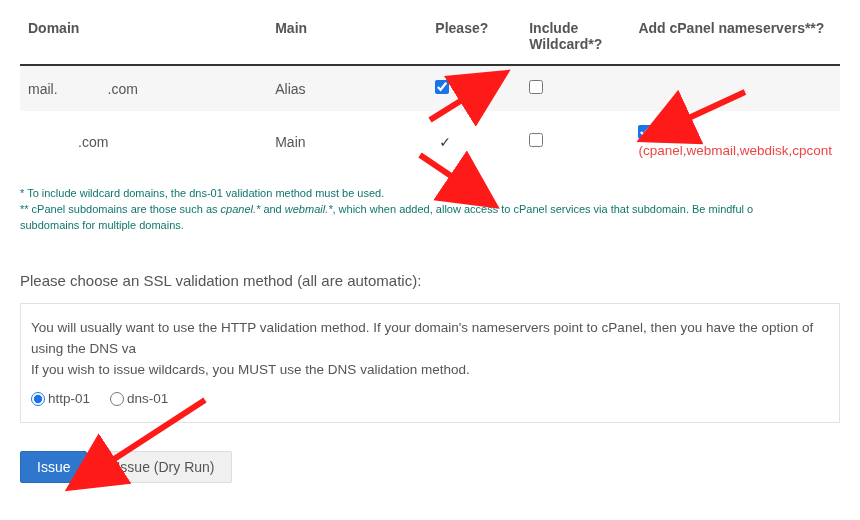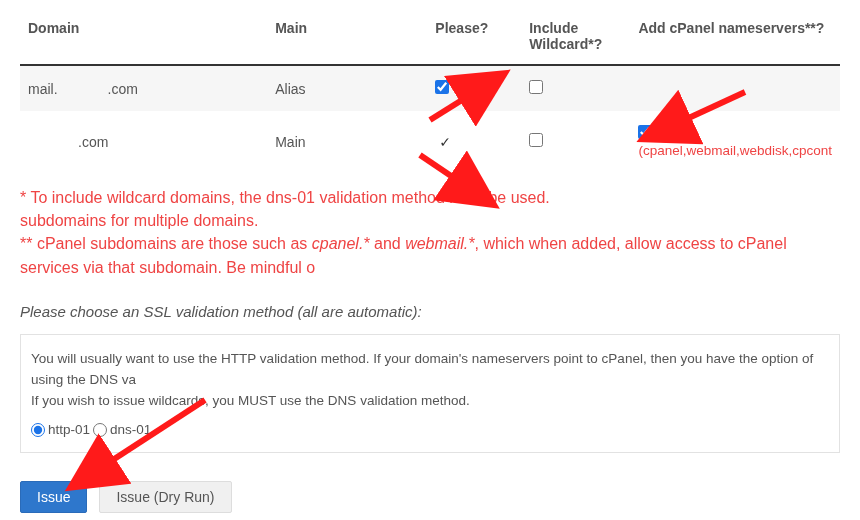--- a/index.html
+++ b/index.html
@@ -49,44 +49,43 @@
       cursor:pointer;
     }
     .check-fixed {
       display:inline-block;
       font-size:14px;
       color:#333;
       margin-left:4px;
     }
     .subnote { font-size:13.5px; color:#ef4444; }
     .footnotes {
-      font-size:16px;
-      color:#ef4444;
+      font-size:11px;
+      color:#0f766e;
       padding: 14px 0 14px 0;
       line-height:1.45;
     }
     .italic { font-style: italic; }
     .section-title {
       font-size:15px;
       color:#555;
-      margin: 10px 0 14px 0;
-      font-style: italic;
+      margin: 24px 0 14px 0;
     }
     .info-box {
       background:#fff;
       border:1px solid #e2e2e2;
       padding:14px 4px 12px 10px;
       font-size:13.5px;
       color:#555;
       line-height:1.55;
     }
     .radios {
       margin-top:8px;
       display:flex;
-      gap:3px;
+      gap:20px;
       align-items:flex-start;
     }
     .radio-wrap{
       display:flex; align-items:center; gap:3px;
     }
     input[type=radio]{
       accent-color:#1b73e8;
       width:14px; height:14px;
       cursor:pointer;
     }
@@ -144,24 +143,24 @@
           <td class="type-col">Main</td>
           <td class="incl-col"><span class="check-fixed">✓</span></td>
           <td class="wildcard-col"><input type="checkbox" class="chk" style=""></td>
           <td class="sub-col"><input type="checkbox" class="chk" checked="" style=""><br><span class="subnote">(cpanel,webmail,webdisk,cpcont</span></td>
         </tr>
       </tbody>
   </table>
 
   <div class="footnotes">
     <div>* To include wildcard domains, the dns-01 validation method must be used.</div>
-    <div>subdomains for multiple domains.</div>
     <div>
       <span>** cPanel subdomains are those such as </span><span class="italic">cpanel.*</span><span> and </span><span class="italic">webmail.*</span><span>, which when added, allow access to cPanel services via that subdomain. Be mindful o</span>
     </div>
+    <div>subdomains for multiple domains.</div>
   </div>
 
   <div class="section-title">Please choose an SSL validation method (all are automatic):</div>
 
   <div class="info-box">
     <div>You will usually want to use the HTTP validation method. If your domain's nameservers point to cPanel, then you have the option of using the DNS va</div>
     <div>If you wish to issue wildcards, you MUST use the DNS validation method.</div>
     <div class="radios">
       <label class="radio-wrap">
         <input type="radio" name="vmethod" checked="" style="">

